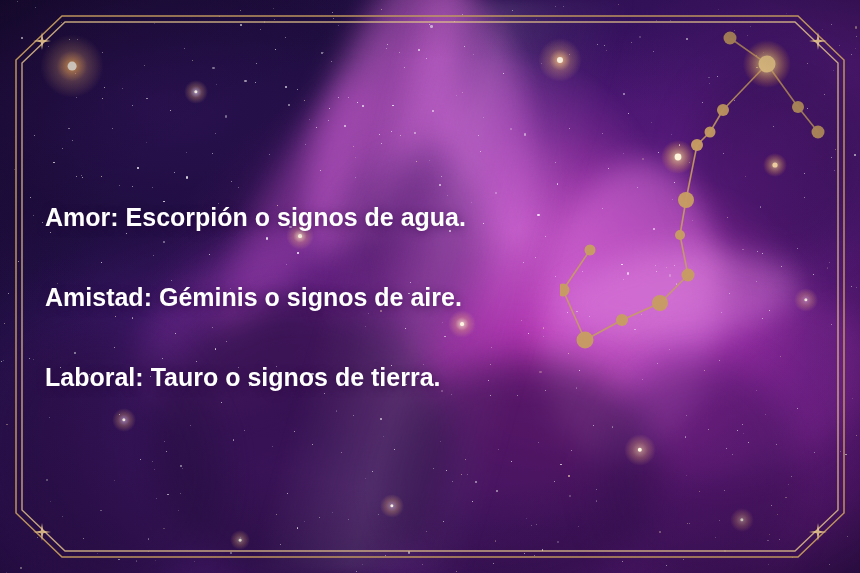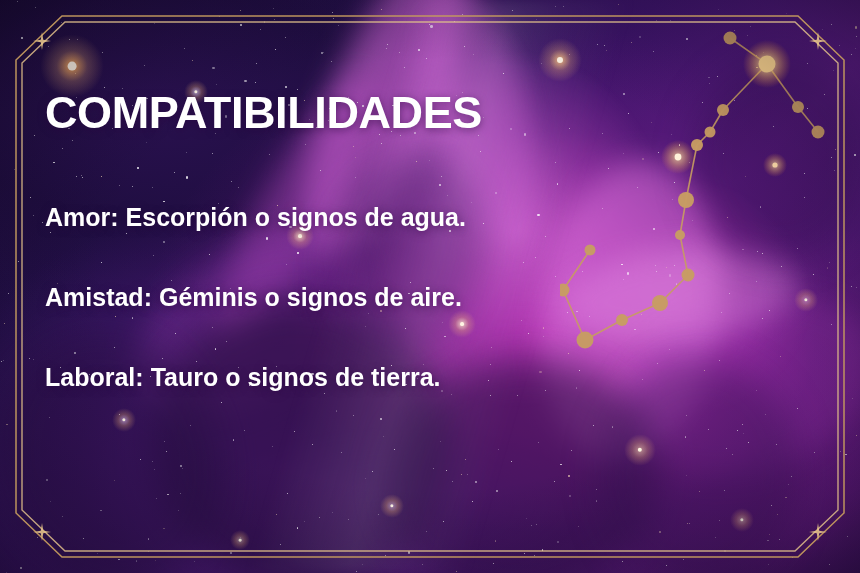--- a/index.html
+++ b/index.html
@@ -743,21 +743,20 @@
   </svg>
   <svg class="sparkle" style="left:42px;  top:532px;" viewBox="0 0 20 20" xmlns="http://www.w3.org/2000/svg">
     <path d="M10 0 L11.4 8.6 L20 10 L11.4 11.4 L10 20 L8.6 11.4 L0 10 L8.6 8.6 Z" fill="#e3c189" opacity="0.9"></path>
   </svg>
   <svg class="sparkle" style="left:818px; top:532px;" viewBox="0 0 20 20" xmlns="http://www.w3.org/2000/svg">
     <path d="M10 0 L11.4 8.6 L20 10 L11.4 11.4 L10 20 L8.6 11.4 L0 10 L8.6 8.6 Z" fill="#e3c189" opacity="0.9"></path>
   </svg>
 
   <div id="content">
 
-    <h1 id="page-title">COMPATIBILIDADES</h1>
 
     <div class="compat-row r0">
       <span class="compat-label">Amor:</span><span class="compat-value">Escorpión o signos de agua.</span>
     </div>
 
     <div class="compat-row r2">
       <span class="compat-label">Laboral:</span><span class="compat-value">Tauro o signos de tierra.</span>
     </div>
 
     <div class="compat-row r1">

